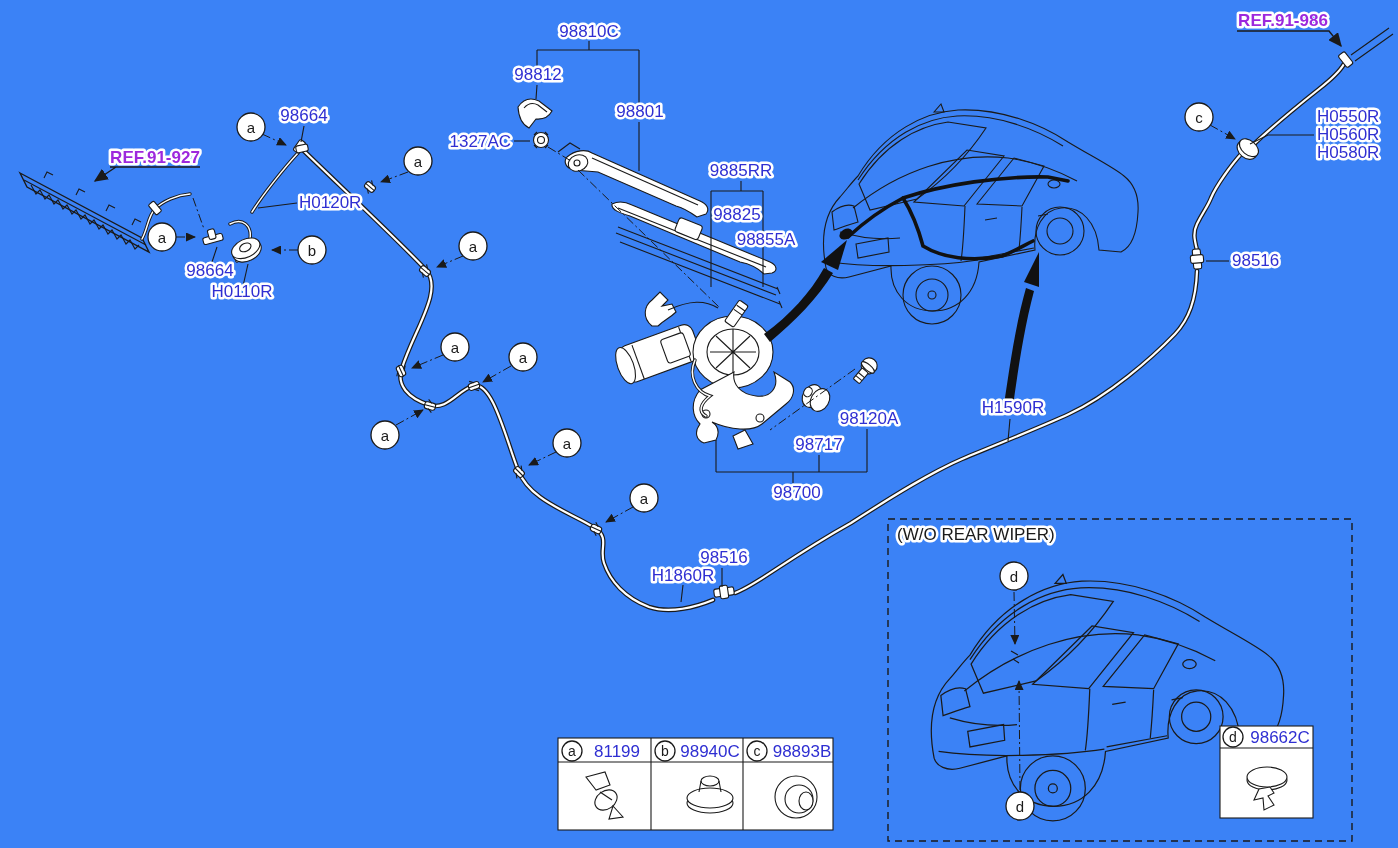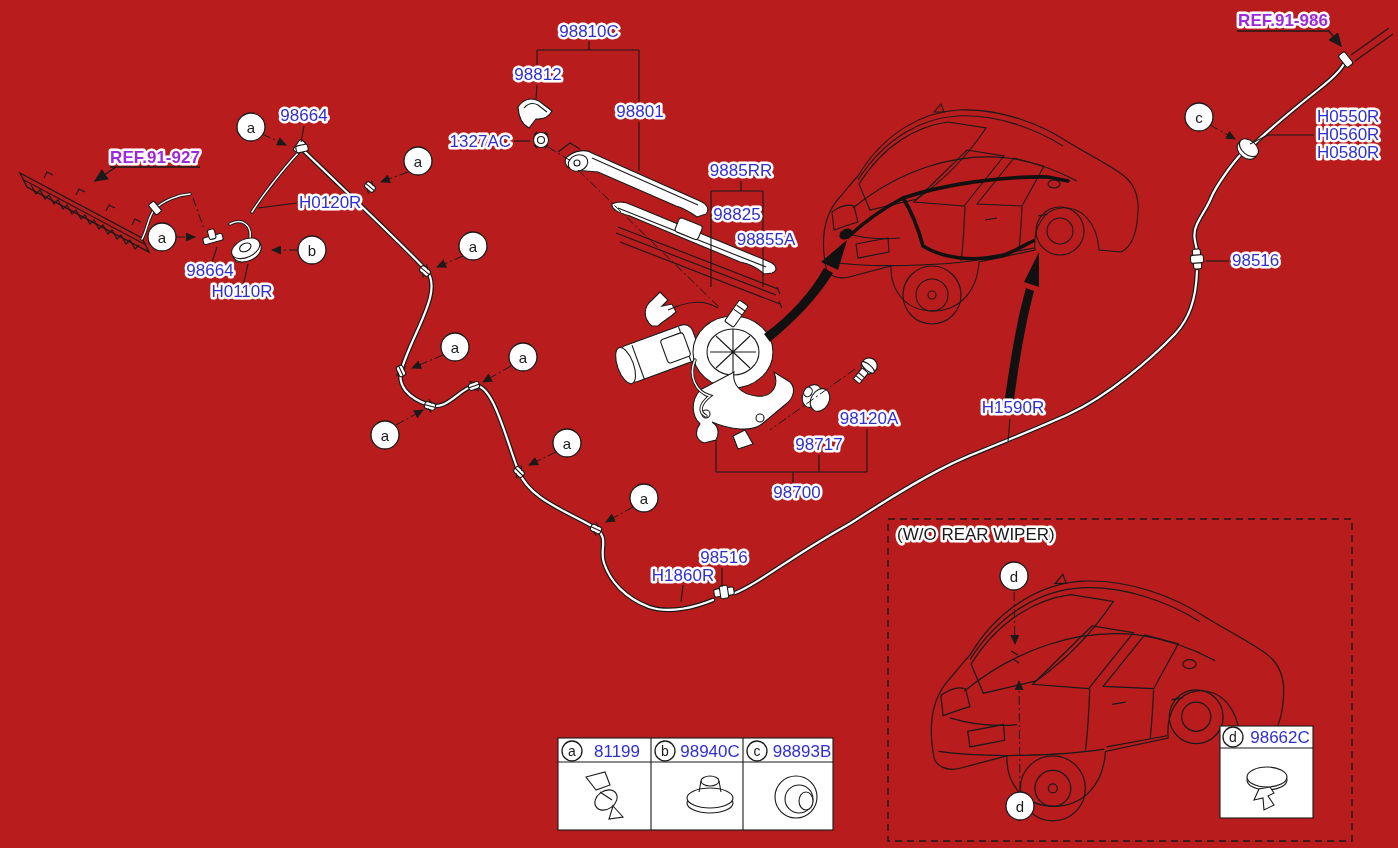--- a/index.html
+++ b/index.html
@@ -1,16 +1,16 @@
 <!DOCTYPE html>
 <html><head>
 <meta charset="utf-8">
 <style>
   html,body{margin:0;padding:0;background:#fff;}
-  .stage{position:relative;width:1398px;height:848px;background:#b91c1c;overflow:hidden;}
+  .stage{position:relative;width:1398px;height:848px;background:#3b82f6;overflow:hidden;}
   svg{display:block;}
   text{font-family:"Liberation Sans","DejaVu Sans",sans-serif;}
   .pn{fill:#2f2fd2;font-size:17px;}
   .rf{fill:#9d28dd;font-size:17px;font-weight:bold;}
   .bk{fill:#1a1a1a;font-size:17px;}
   .ltr{fill:#1a1a1a;font-size:15px;text-anchor:middle;}
   .ltr2{fill:#1a1a1a;font-size:14px;text-anchor:middle;}
   .halo{paint-order:stroke fill;stroke:#ffffff;stroke-width:5px;stroke-linejoin:round;}
   .ln{stroke:#1a1a1a;stroke-width:1.1;fill:none;}
   .ln2{stroke:#1a1a1a;stroke-width:1.4;fill:none;}

